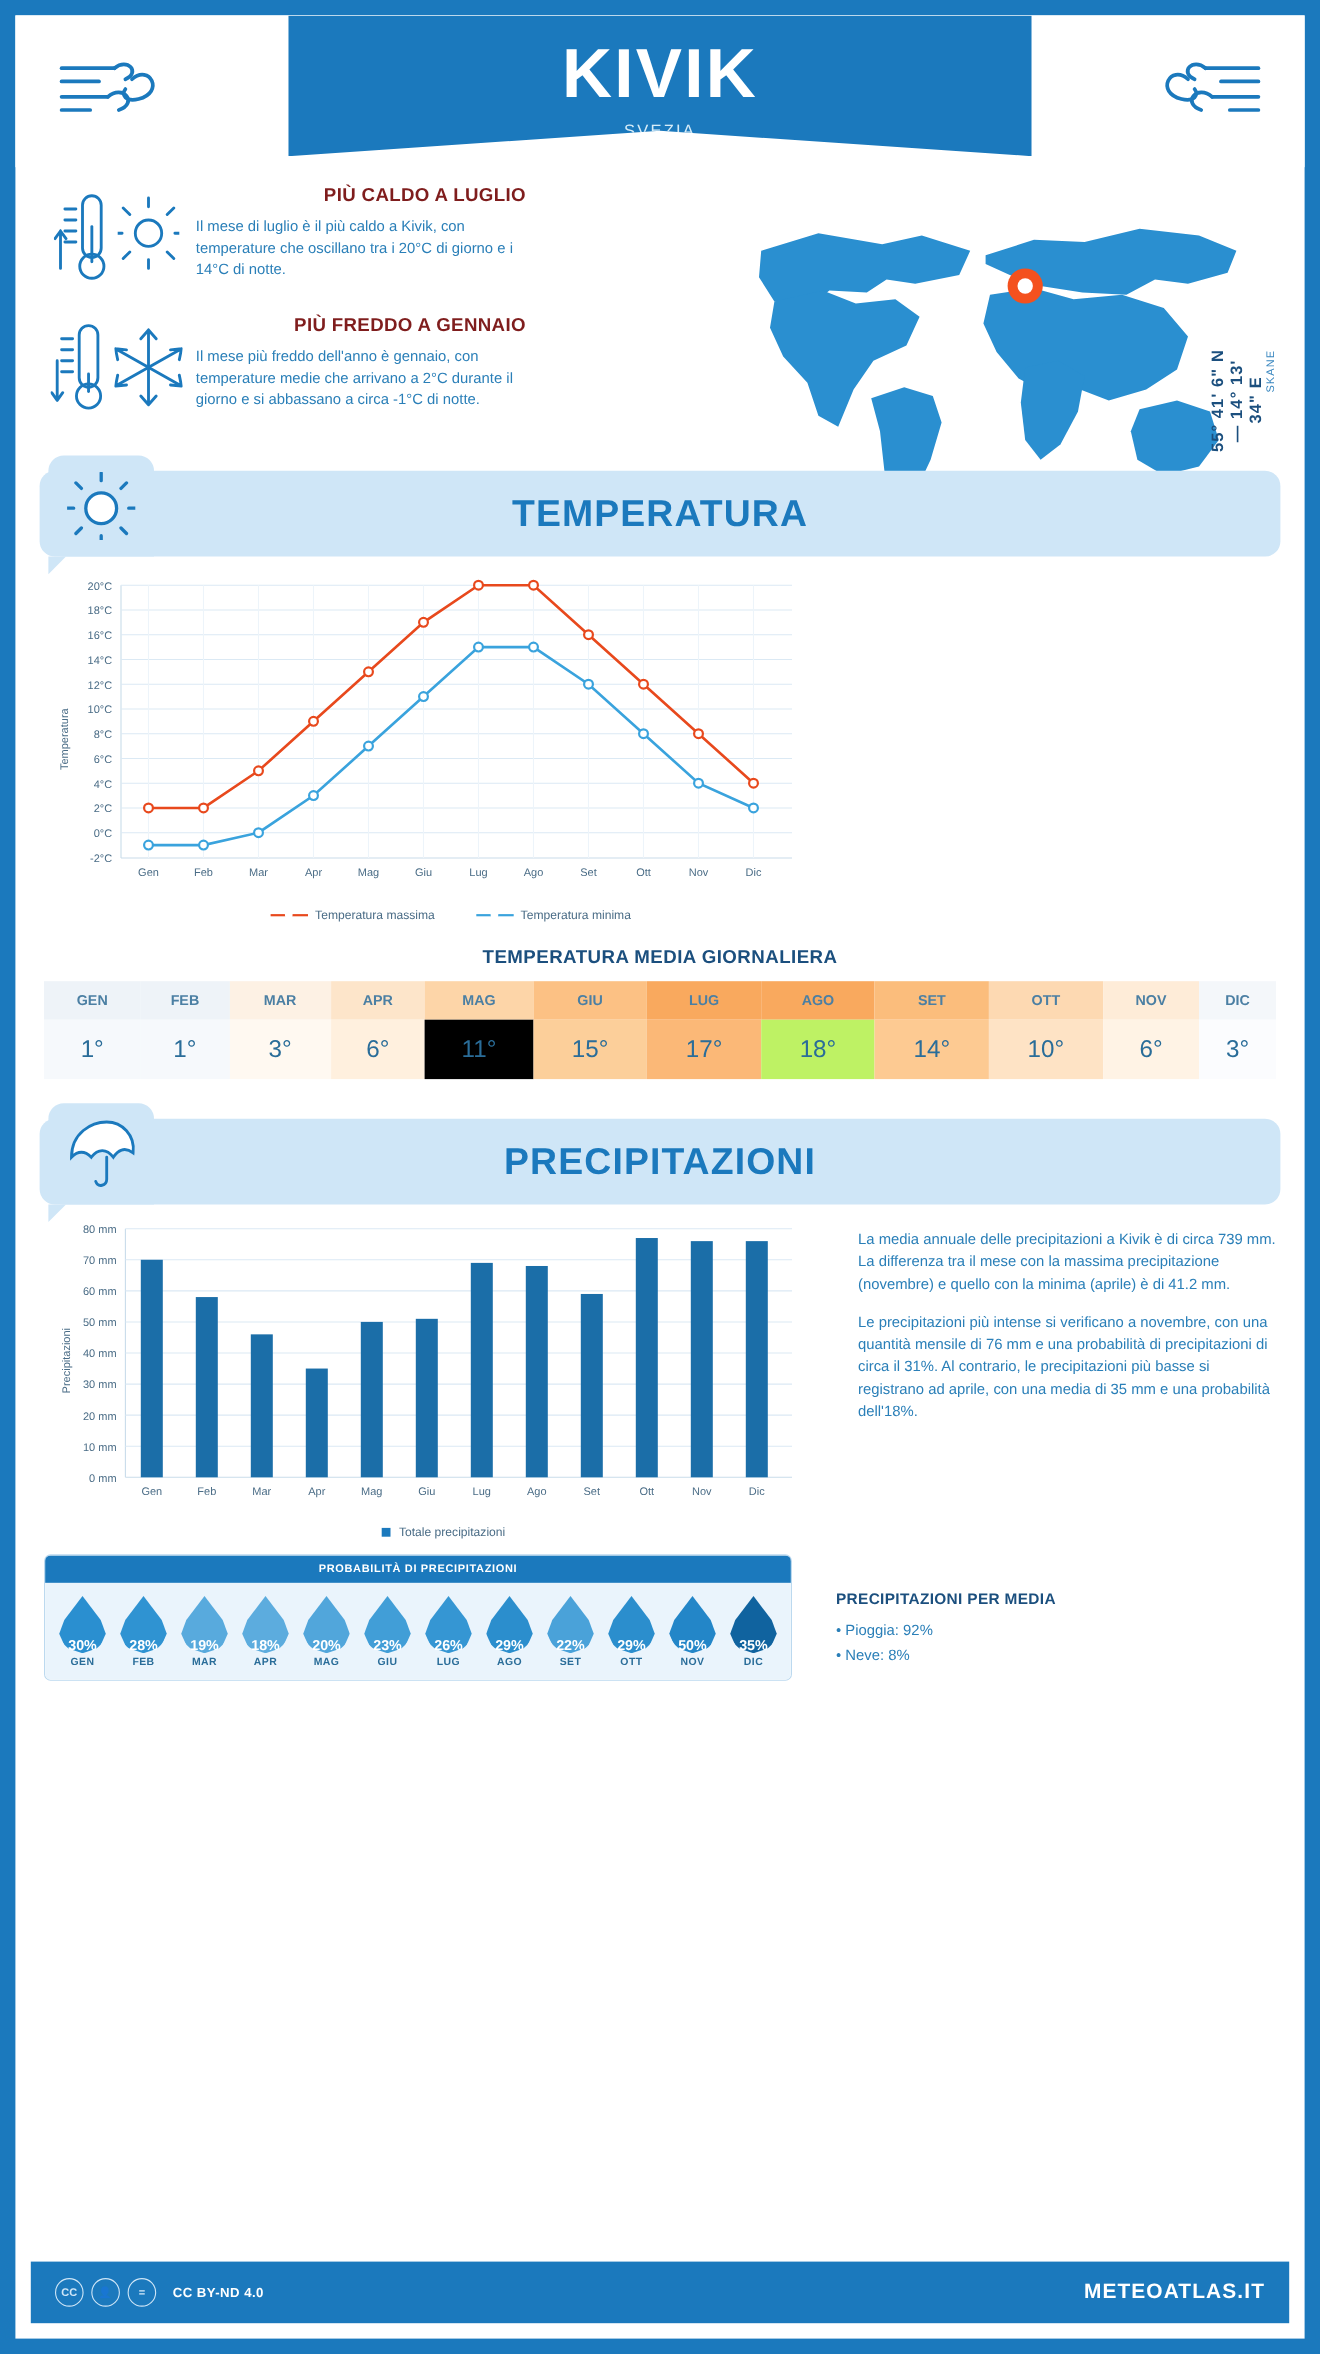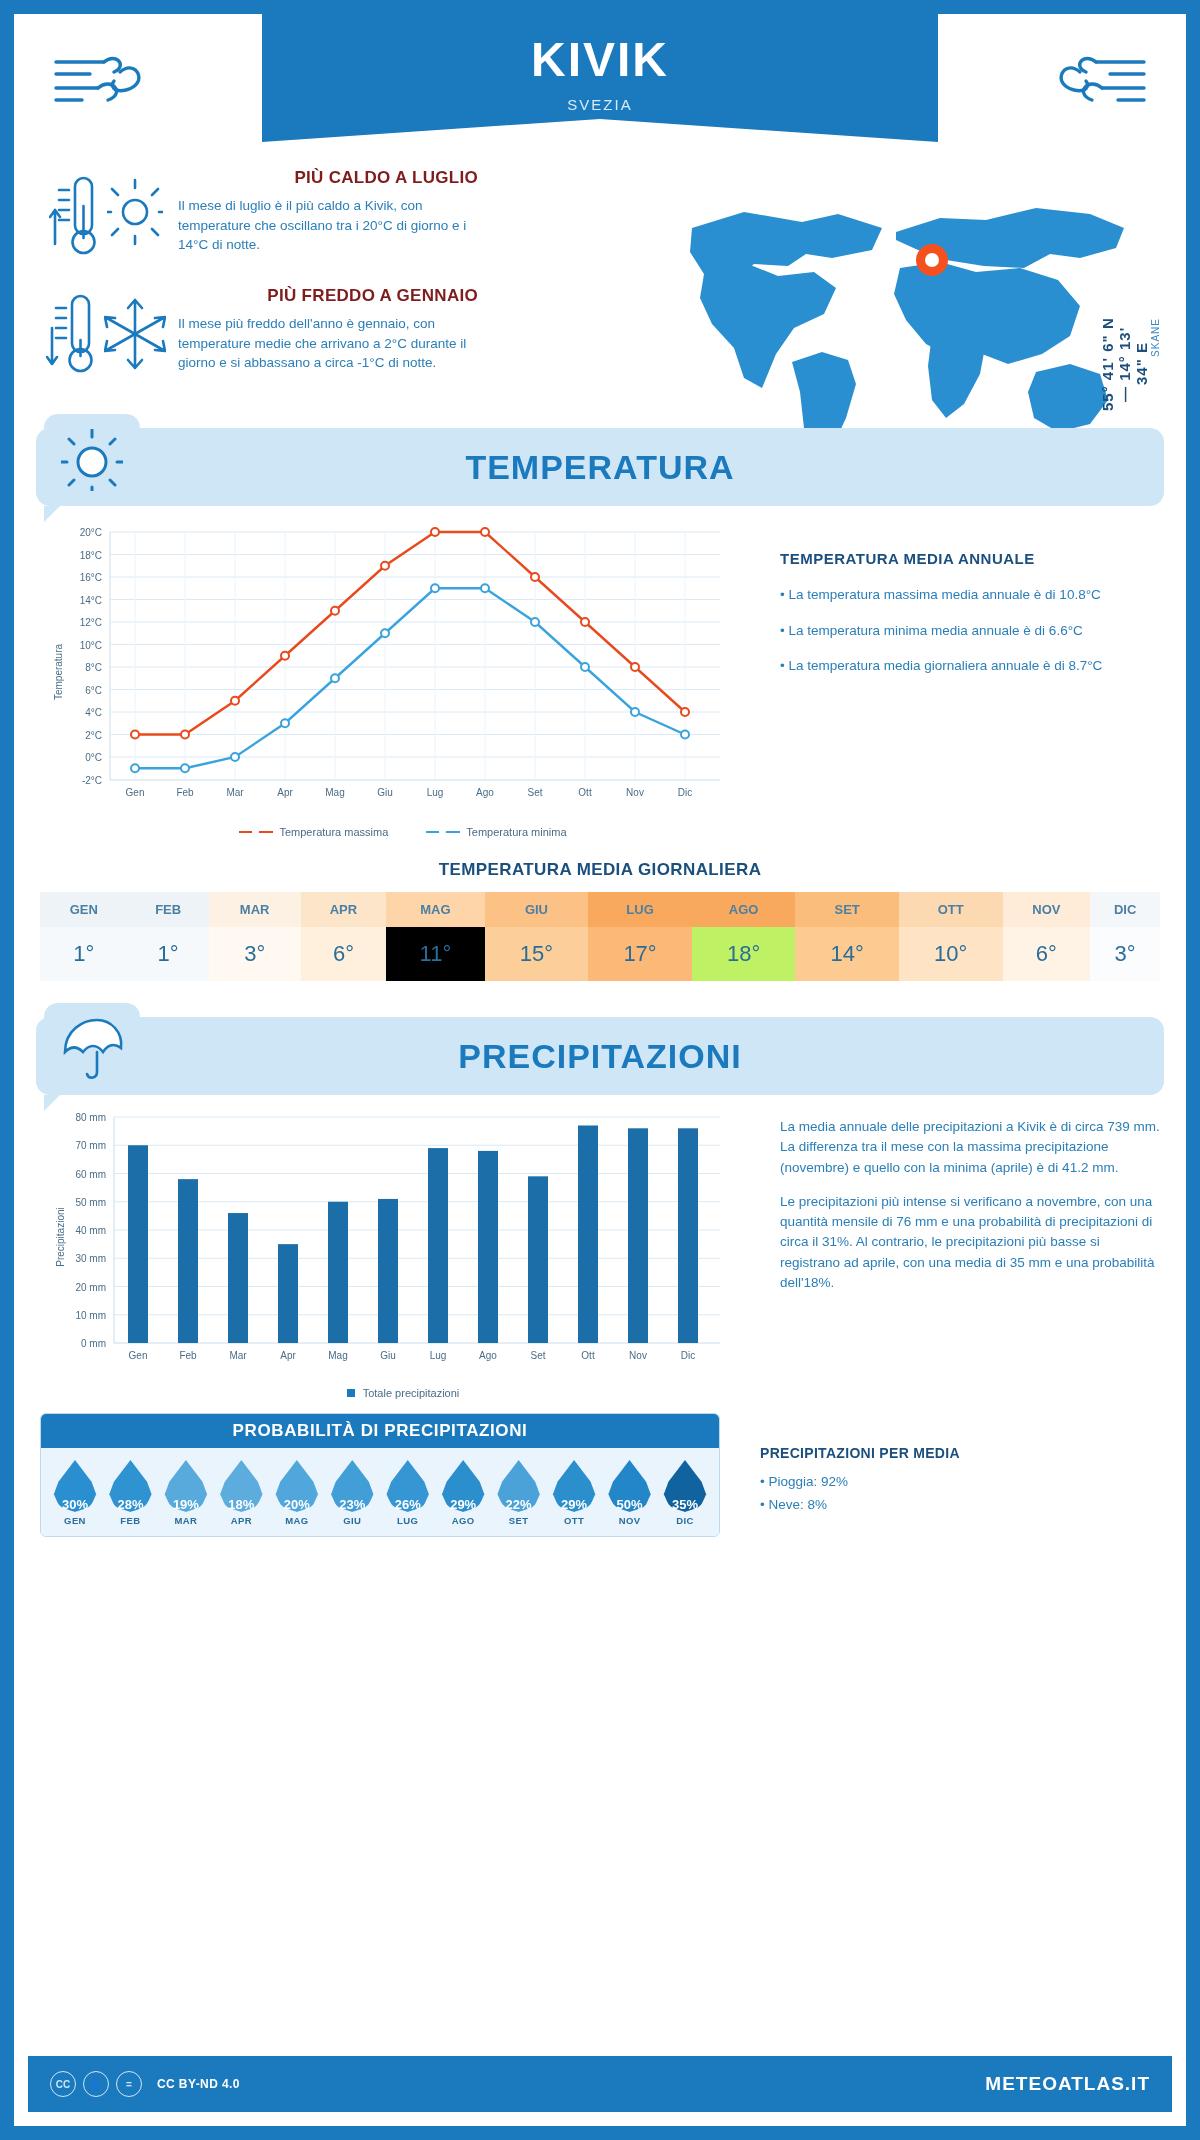--- a/index.html
+++ b/index.html
@@ -25,21 +25,21 @@
   }
   .header-band {
     position:absolute; left:248px; right:248px; top:0;
     height:128px;
     background:#1b79bd;
     clip-path: polygon(0 0, 100% 0, 100% 100%, 50% 82%, 0 100%);
     display:flex; flex-direction:column; align-items:center;
     padding-top:22px;
   }
   .header-title {
-    font-size:48px; font-weight:bold; color:#ffffff; letter-spacing:2px;
+    font-size:63px; font-weight:bold; color:#ffffff; letter-spacing:2px;
     line-height:1;
   }
   .header-sub {
     margin-top:12px; font-size:15px; color:#d6ecf8; letter-spacing:2px;
   }
   .wind-left, .wind-right { position:absolute; top:30px; }
   .wind-left { left:28px; }
   .wind-right { right:28px; }
   
   .summary {
@@ -112,21 +112,21 @@
   .bar-legend .sq{ width:8px;height:8px;background:#1b79bd; display:inline-block;}
   .prob-panel {
     margin:14px 26px 0 26px;
     width:680px;
     border:1px solid #bcd9ef;
     border-radius:6px;
     overflow:hidden;
   }
   .prob-head {
     background:#1b79bd; color:#fff; text-align:center;
-    font-size:17px; font-weight:bold; letter-spacing:.6px; padding:7px 0;
+    font-size:10px; font-weight:bold; letter-spacing:.6px; padding:7px 0;
   }
   .prob-body { display:flex; background:#eaf4fc; padding:12px 8px 10px 8px; justify-content:space-between;}
   .drop-cell { width:52px; text-align:center; }
   .drop {
     width:46px; height:52px; margin:0 auto;
     position:relative; display:flex; align-items:flex-end; justify-content:center;
   }
   .drop-shape {
     position:absolute; inset:0;
     background:#1b79bd;
@@ -390,26 +390,20 @@
           <span class="legend-line" style="background:#e8491d; box-shadow:none;"></span>
           <span>Temperatura massima</span>
         </div>
         <div class="legend-item">
           <span class="legend-line" style="background:#3aa3dd;"></span>
           <span>Temperatura minima</span>
         </div>
       </div>
     </div>
 
-    <div class="side-box">
-      <div class="side-title">TEMPERATURA MEDIA ANNUALE</div>
-      <div class="side-li">• La temperatura massima media annuale è di 10.8°C</div>
-      <div class="side-li">• La temperatura minima media annuale è di 6.6°C</div>
-      <div class="side-li">• La temperatura media giornaliera annuale è di 8.7°C</div>
-    </div>
   </div>
 
   <div class="tbl-title">TEMPERATURA MEDIA GIORNALIERA</div>
   <table class="temp-table">
     <tbody>
         <tr>
       <th style="background:#eef3f8">GEN</th>
       <th style="background:#eef3f8">FEB</th>
       <th style="background:#fdf1e4">MAR</th>
       <th style="background:#fde5ca">APR</th>

